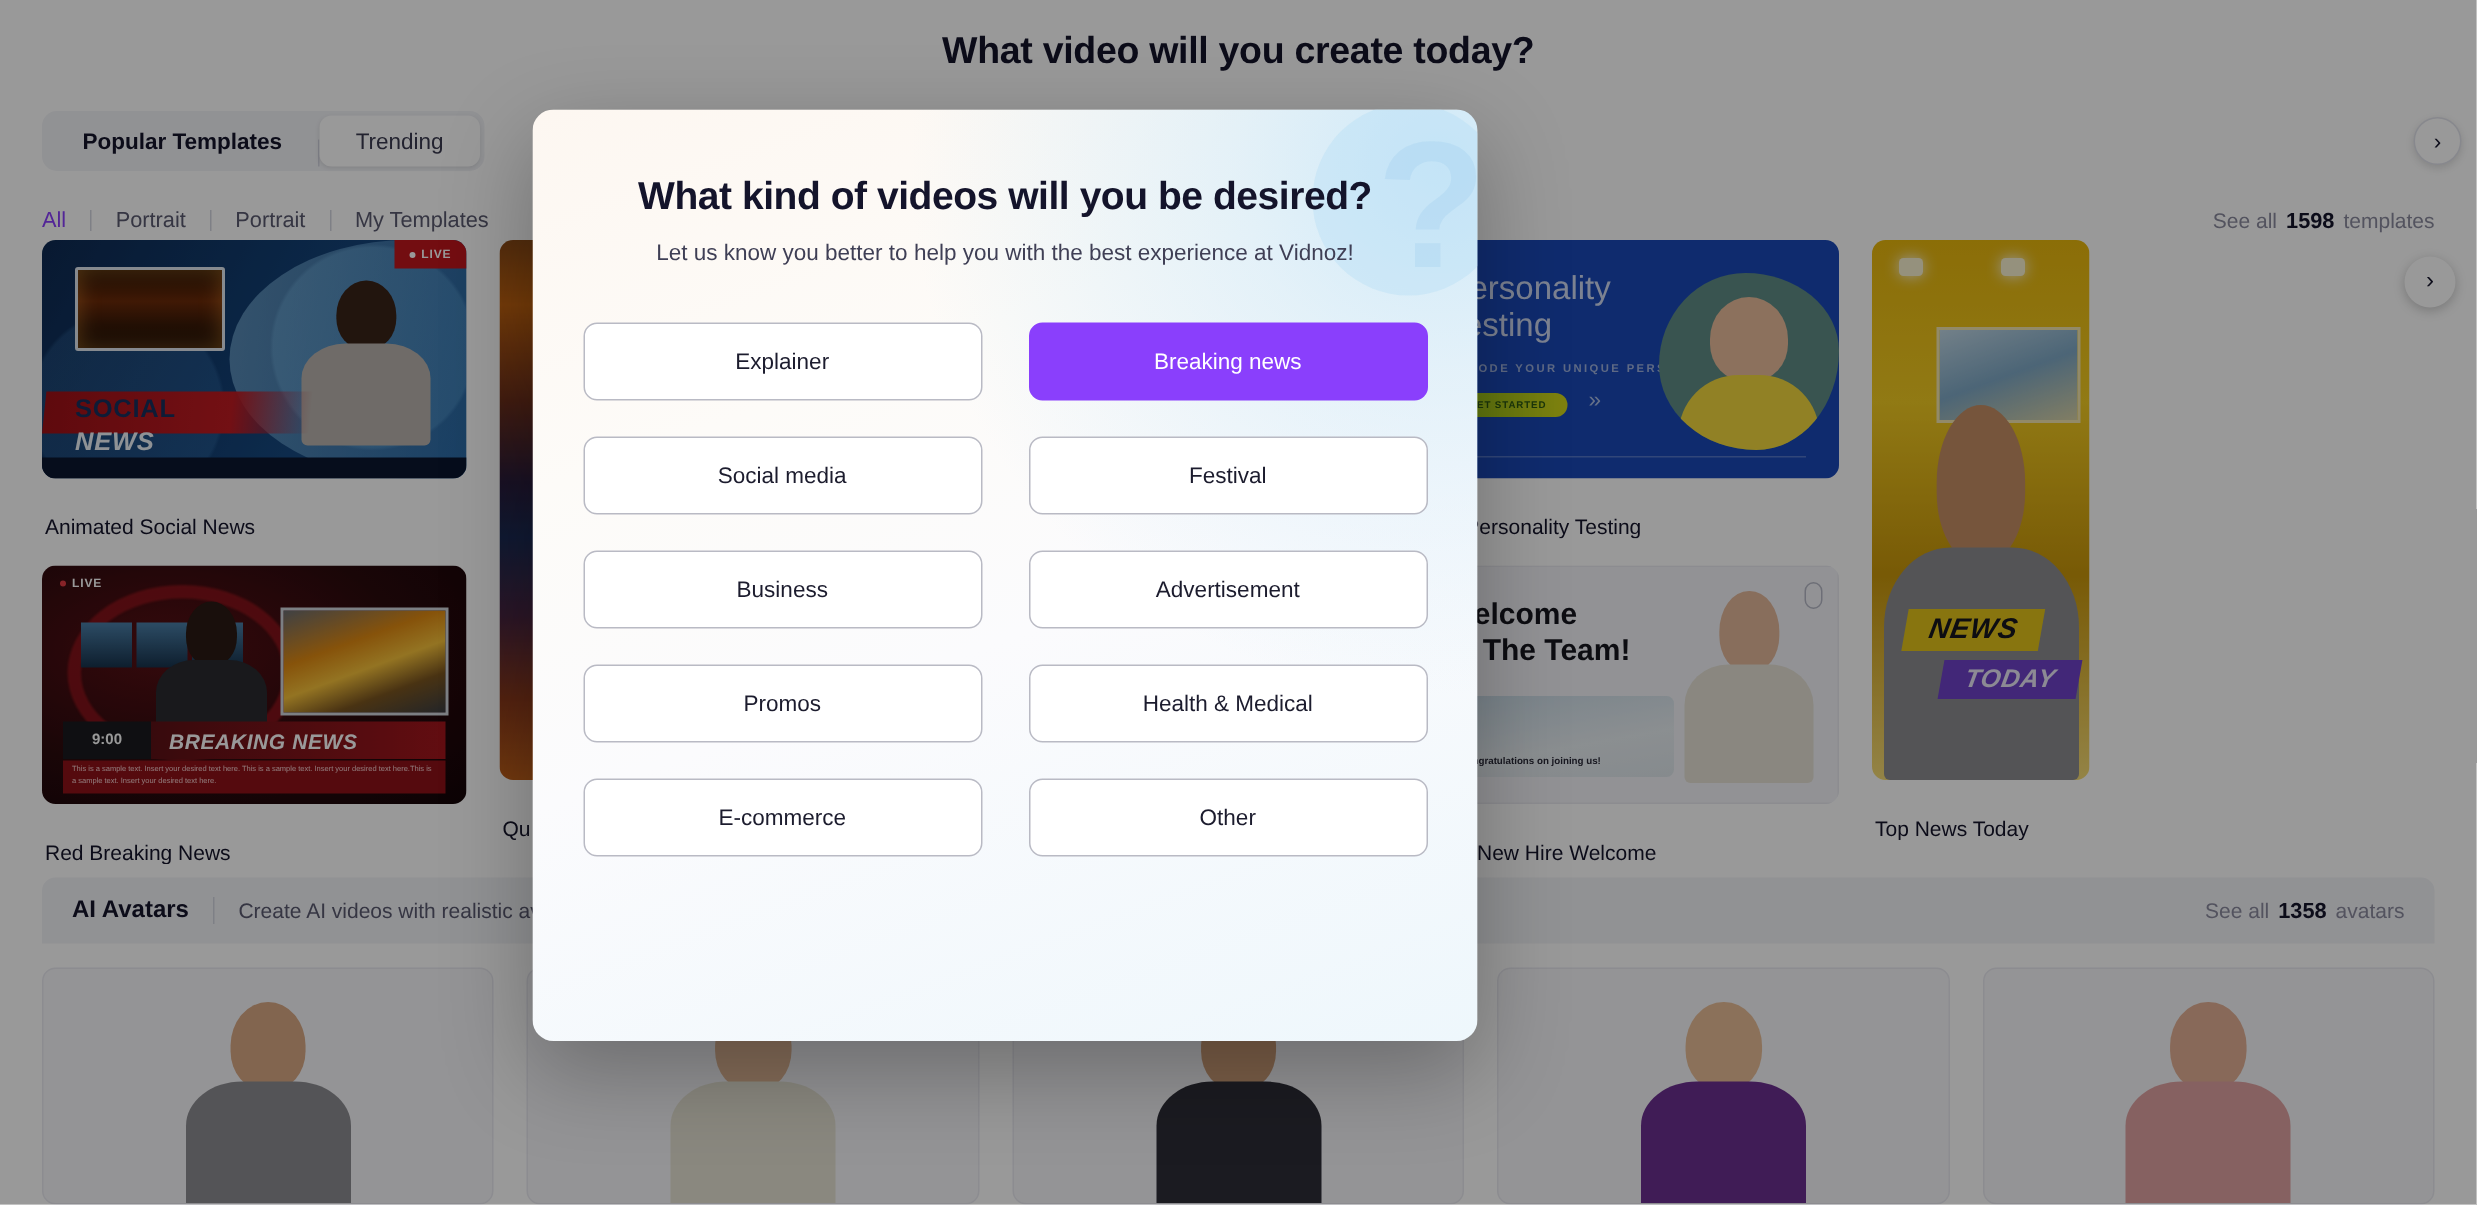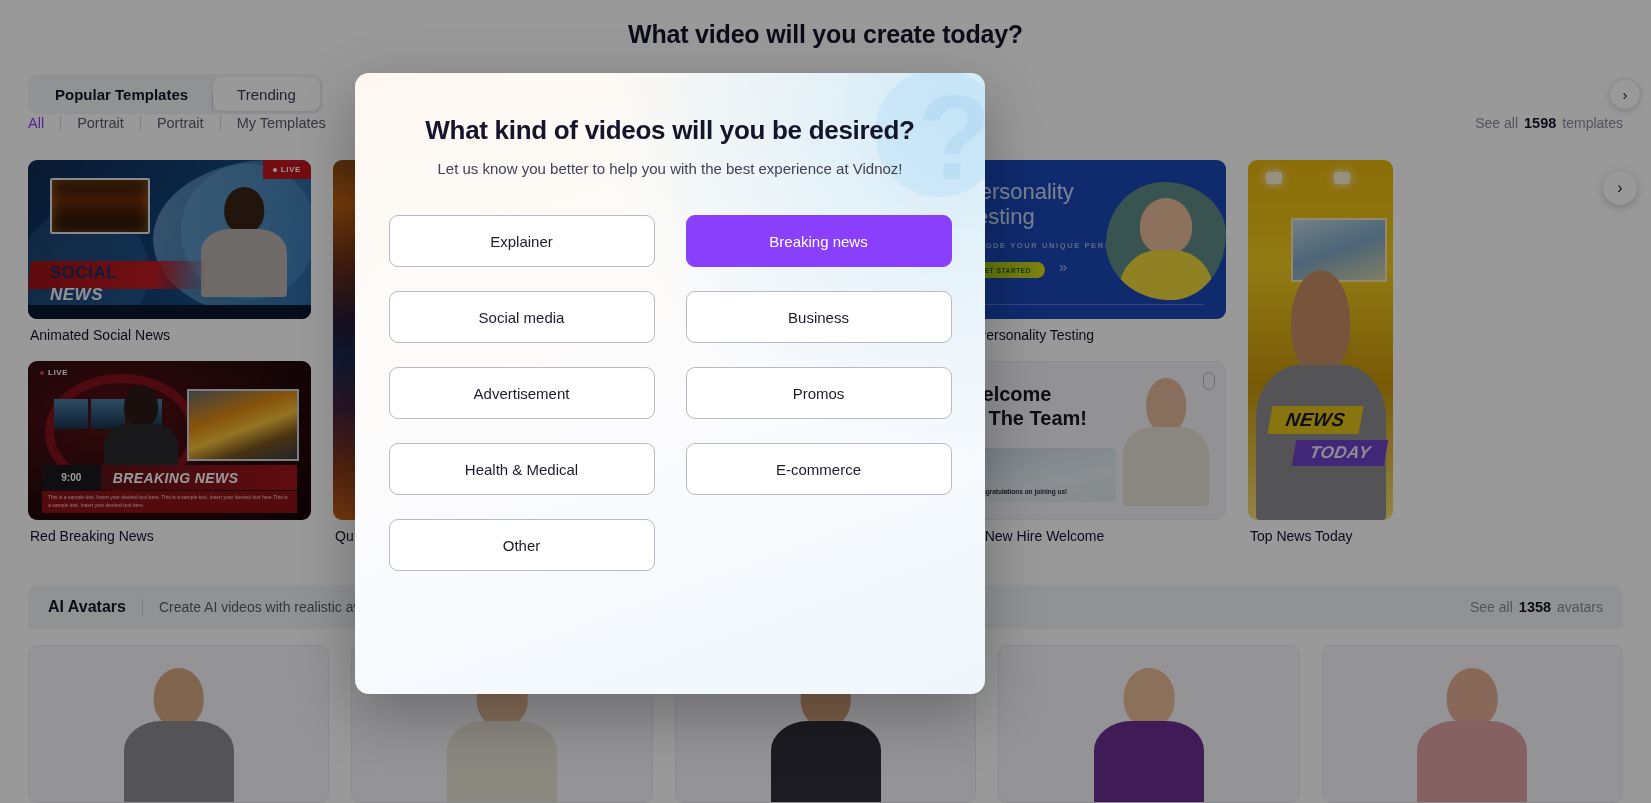--- a/index.html
+++ b/index.html
@@ -70,21 +70,21 @@
     flex: 0 0 auto;
     width: 32px; height: 32px; border-radius: 50%;
     background: #fff; border: 1px solid #e2e3ec;
     box-shadow: 0 2px 6px rgba(0,0,0,.14);
     display: flex; align-items: center; justify-content: center;
     color: #14142b; font-size: 15px; margin-left: 6px;
   }
 
   
   .filterrow {
-    position: absolute; top: 112px; left: 28px; right: 28px;
+    position: absolute; top: 136px; left: 28px; right: 28px;
     height: 22px; display: flex; align-items: center;
   }
   .filter { font-size: 14.5px; color: #5a5a70; padding: 0 16px; }
   .filter:first-child { padding-left: 0; }
   .filter.active { color: #8A3FFC; }
   .fsep { width: 1px; height: 14px; background: #d3d5e0; }
   .seeall {
     margin-left: auto; font-size: 14px; color: #8b8b9e;
     display: flex; gap: 6px; align-items: baseline;
   }
@@ -96,21 +96,21 @@
     display: flex; gap: 22px;
   }
   .tcol { width: 283px; flex: 0 0 auto; }
   .tcol.narrow { width: 145px; }
   .tcard {
     width: 100%; border-radius: 9px; overflow: hidden;
     position: relative;
   }
   .tlabel {
     font-size: 14px; color: #14142b;
-    margin: 8px 0 18px 2px; white-space: nowrap;
+    margin: 24px 0 18px 2px; white-space: nowrap;
     overflow: hidden; text-overflow: ellipsis;
   }
 
   
   .art-social {
     height: 159px;
     background: linear-gradient(120deg,#0e2a52 0%,#123e72 45%,#1d5a96 100%);
     position: relative;
   }
   .art-social .globe {
@@ -692,20 +692,21 @@
   <div class="wcircle"></div>
   <div class="watermark">?</div>
 
   <h1>What kind of videos will you be desired?</h1>
   <div class="lead">Let us know you better to help you with the best experience at Vidnoz!</div>
 
   <div class="choices">
     <div class="choice">Explainer</div>
     <div class="choice selected">Breaking news</div>
     <div class="choice">Social media</div>
+    <div class="choice">Festival</div>
     <div class="choice">Business</div>
     <div class="choice">Advertisement</div>
     <div class="choice">Promos</div>
     <div class="choice">Health &amp; Medical</div>
     <div class="choice">E-commerce</div>
     <div class="choice">Other</div>
   </div>
 </div>
 
 </body></html>

